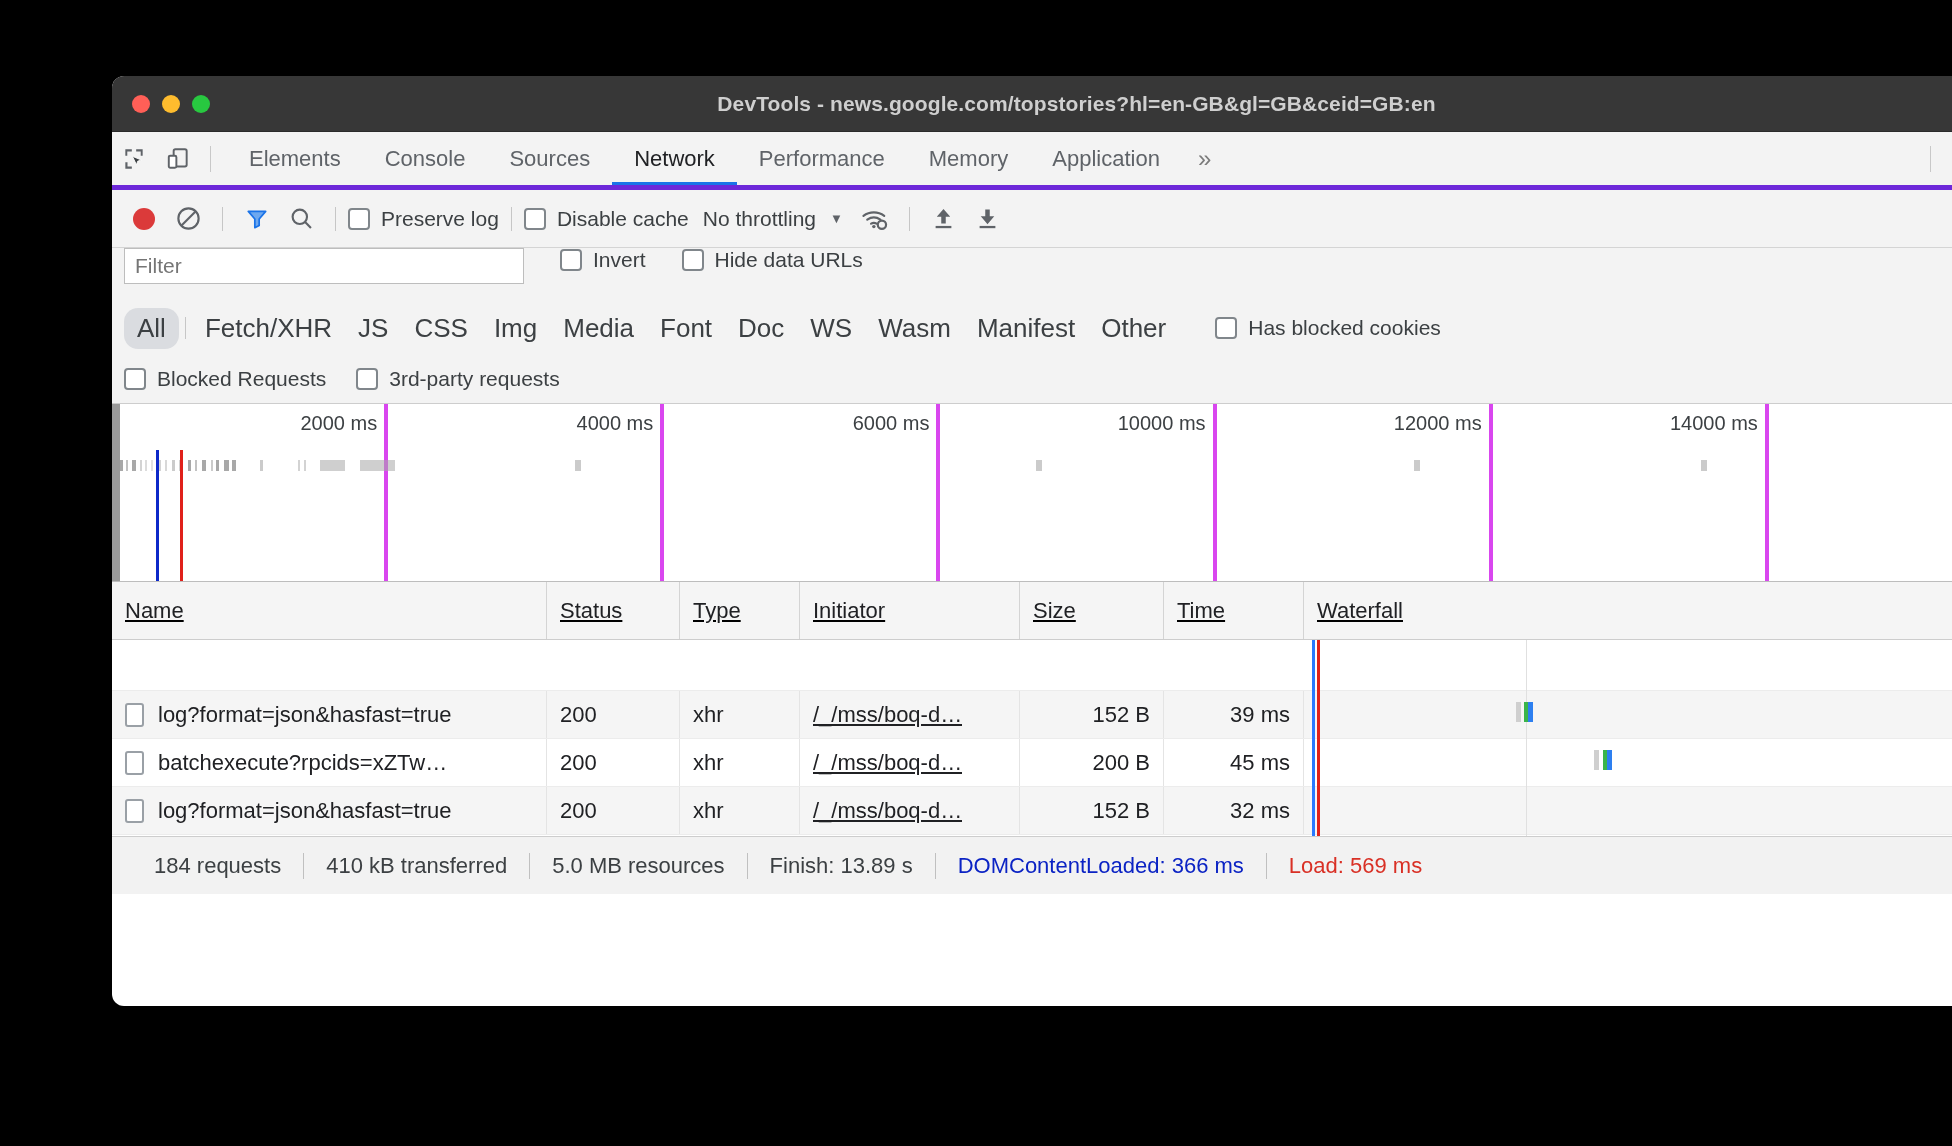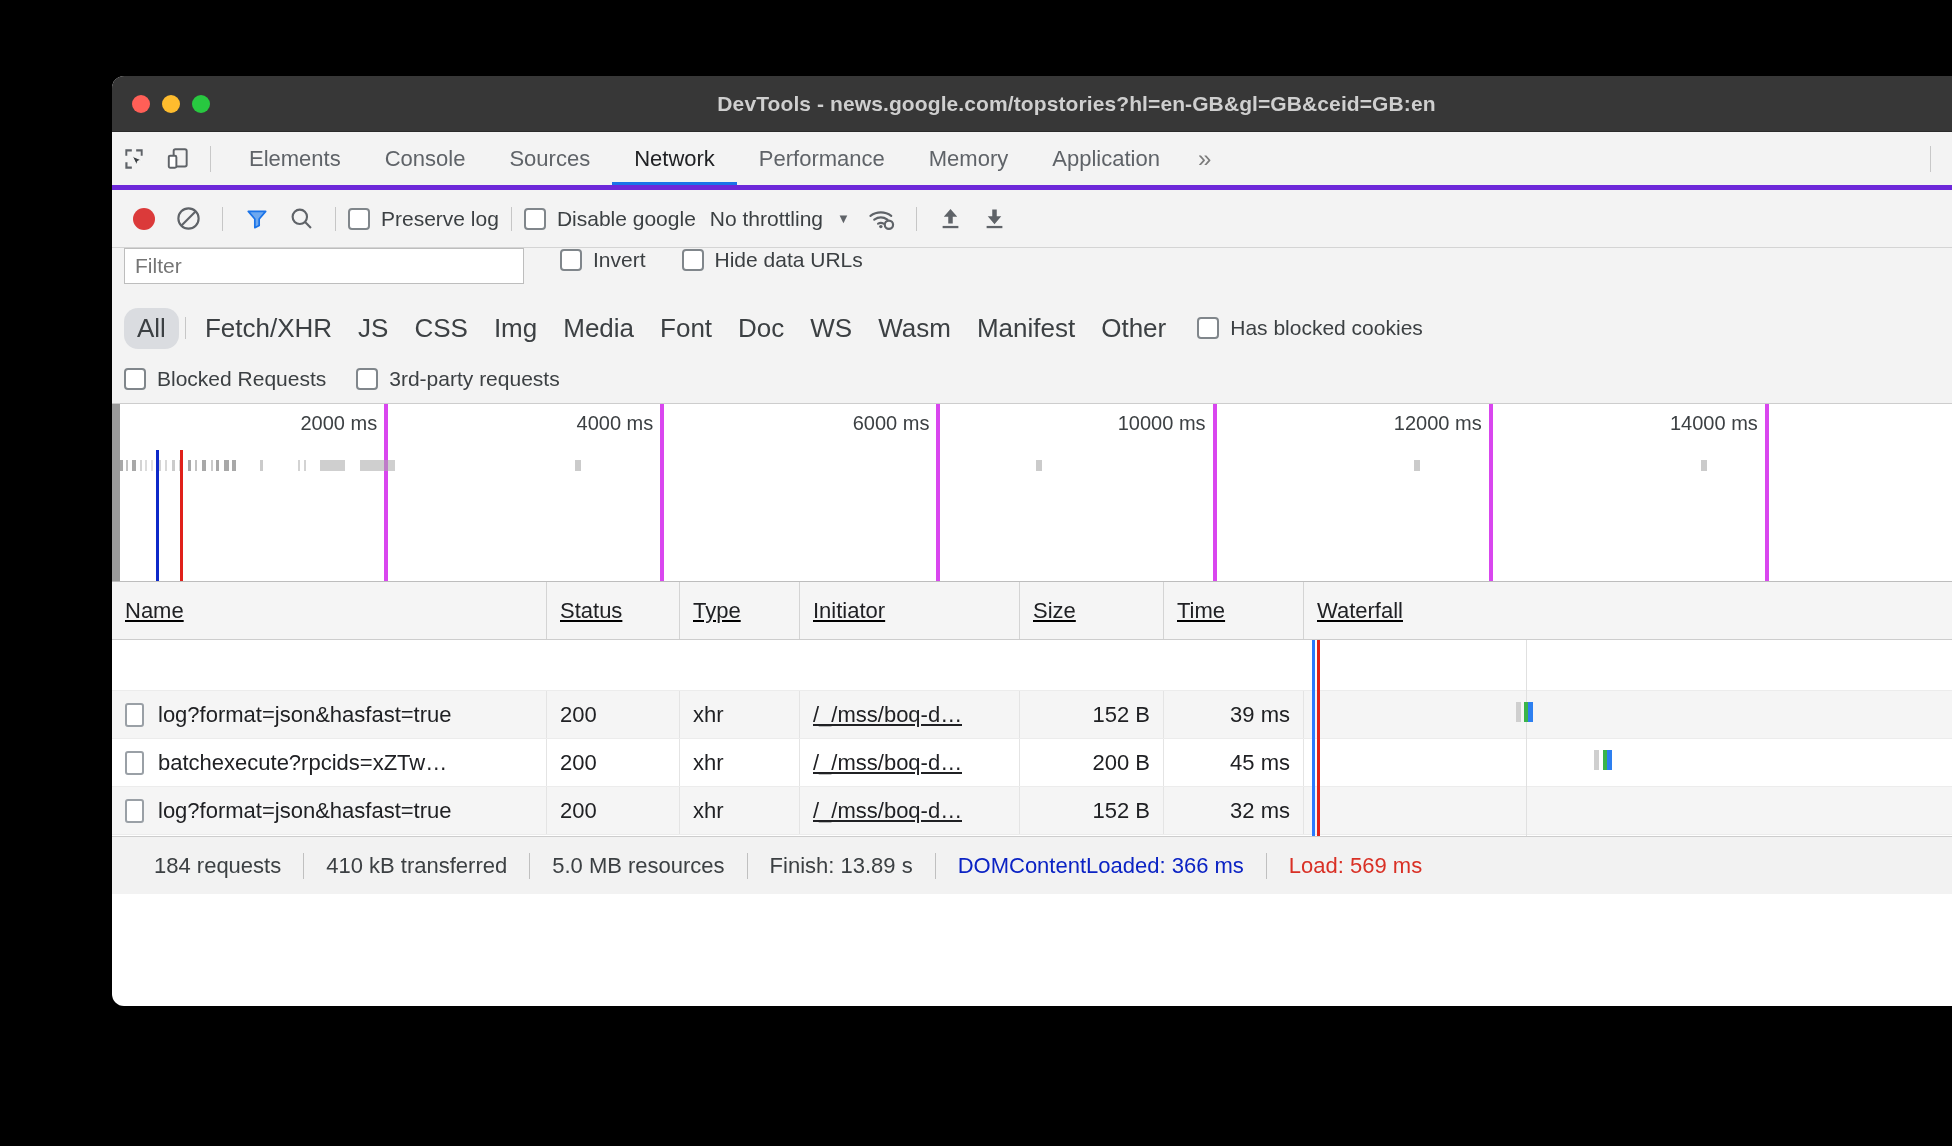--- a/index.html
+++ b/index.html
@@ -128,21 +128,21 @@
     display: flex; align-items: center;
     padding: 0 12px;
   }
   .type-pill {
     font-size: 26px; color: #3c4043;
     padding: 5px 13px; border-radius: 14px;
     cursor: pointer; white-space: nowrap;
   }
   .type-pill.selected { background: #dadce0; }
   .type-div { width: 1px; height: 22px; background: #c6c6c6; margin: 0 6px; }
-  .typerow .cbx-wrap { margin-left: 18px; }
+  .typerow .cbx-wrap { margin-left: 36px; }
   
   .extrarow {
     height: 50px;
     background: #f3f3f3;
     display: flex; align-items: center;
     padding: 0 12px;
     border-bottom: 1px solid #cdcdcd;
   }
   .extrarow .cbx-wrap { margin-right: 30px; }
   
@@ -373,21 +373,21 @@
         </span>
       </div>
       <div class="tb-sep"></div>
       <div class="cbx-wrap">
         <span class="cbx"></span>
         <span class="cbx-label">Preserve log</span>
       </div>
       <div class="tb-sep"></div>
       <div class="cbx-wrap">
         <span class="cbx"></span>
-        <span class="cbx-label">Disable google</span>
+        <span class="cbx-label">Disable cache</span>
       </div>
       <div class="throttle">
         <span>No throttling</span>
         <span class="caret">▼</span>
       </div>
       <div class="icon-btn" style="margin-left:10px;">
         <span>
           <svg width="30" height="28" viewBox="0 0 26 24">
             <path d="M3 9.2a15 15 0 0118 0" fill="none" stroke="#5f6368" stroke-width="1.9" stroke-linecap="round"></path>
             <path d="M6.3 12.6a10 10 0 0111.4 0" fill="none" stroke="#5f6368" stroke-width="1.9" stroke-linecap="round"></path>

